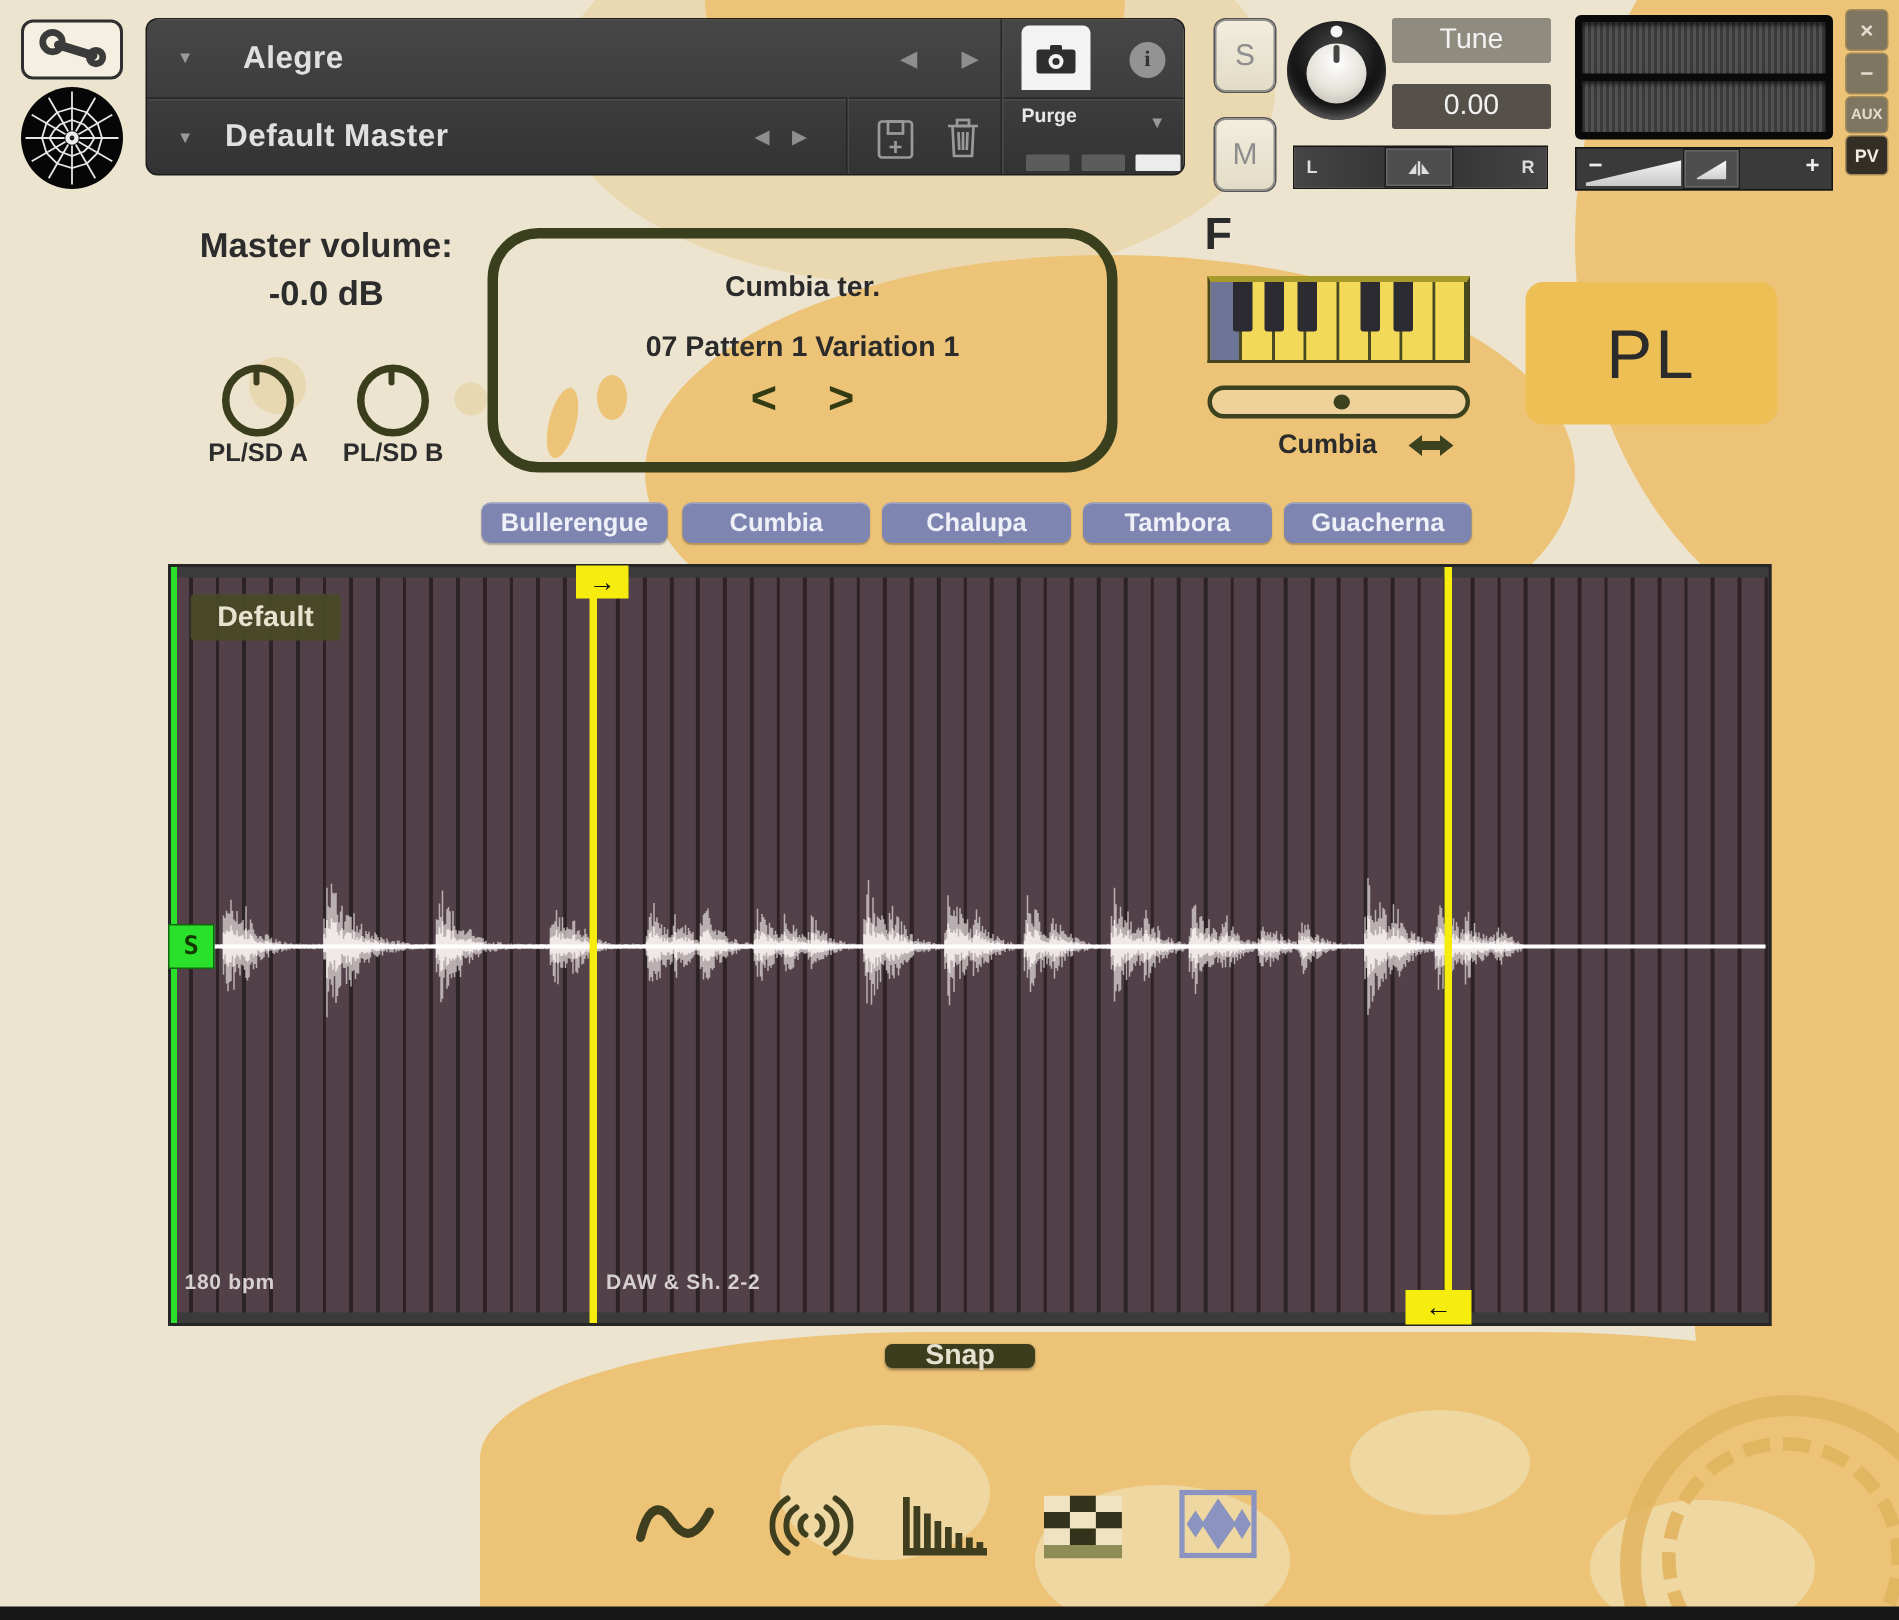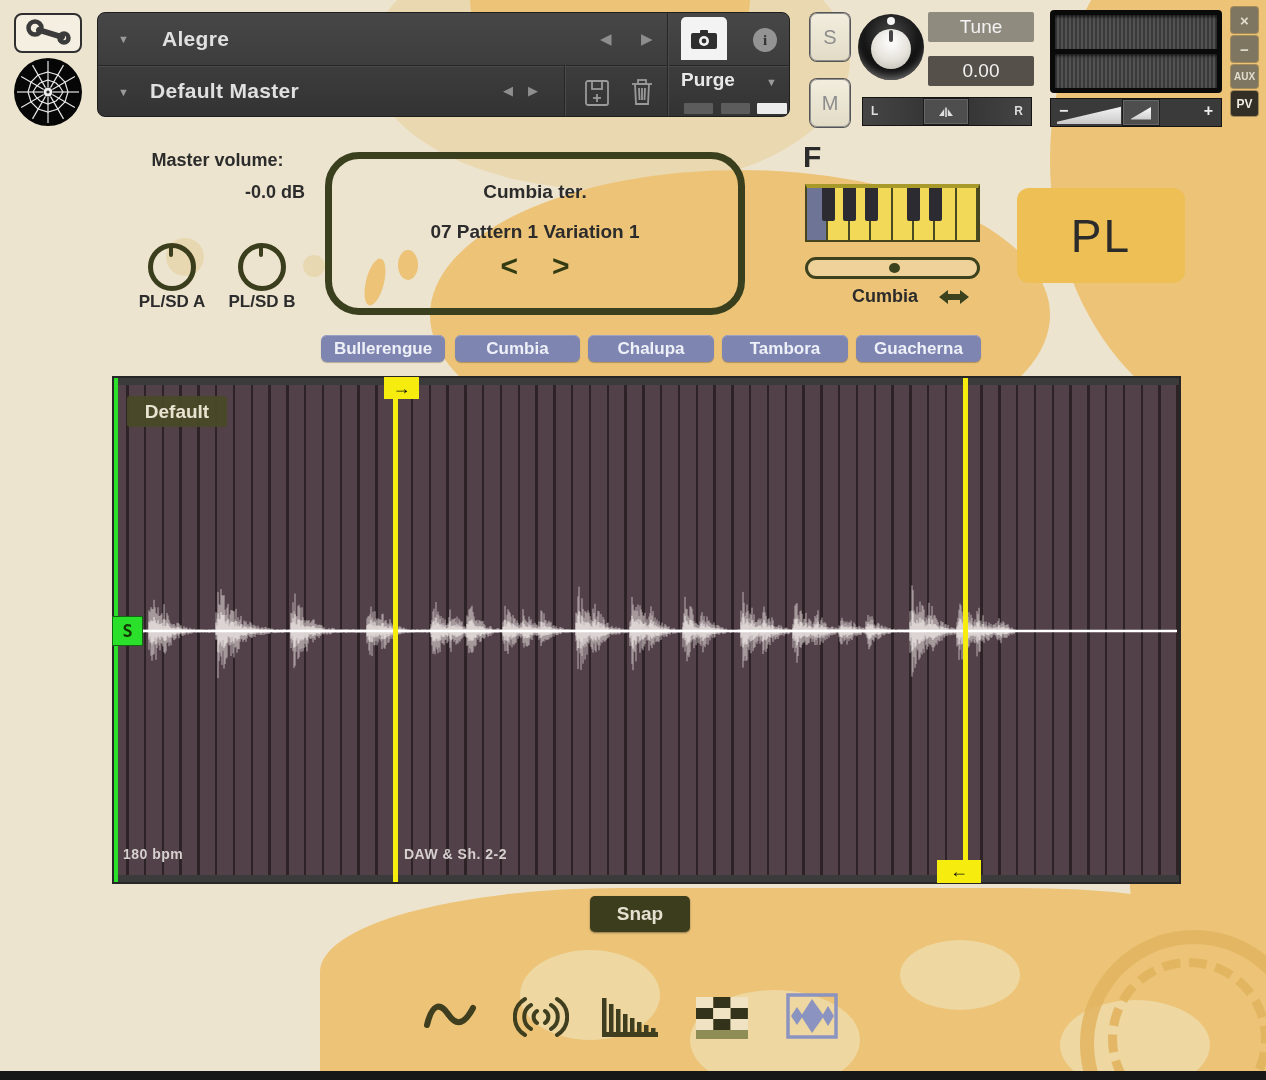--- a/index.html
+++ b/index.html
@@ -21,21 +21,21 @@
        border:1px solid #1e1e1e;border-radius:8px;box-sizing:border-box;}
   .hdr .hline{position:absolute;left:0;right:0;top:52px;height:1px;background:#262626;box-shadow:0 1px 0 #4a4a4a;}
   .hdr .vline{position:absolute;top:0;bottom:0;width:1px;background:#262626;box-shadow:1px 0 0 #4a4a4a;}
   .caret{position:absolute;color:#9a9a9a;font-size:11px;}
   .hdr-title{position:absolute;font-size:21px;font-weight:700;color:#e0e0e0;letter-spacing:.3px;}
   .nav-arrow{position:absolute;color:#8e8e8e;font-size:15px;cursor:default;}
   .cam-tab{position:absolute;left:583px;top:4px;width:46px;height:43px;background:#f3f3f3;border-radius:5px 5px 0 0;
            display:flex;align-items:center;justify-content:center;}
   .info-btn{position:absolute;left:655px;top:15px;width:24px;height:24px;border-radius:50%;background:#939393;
             display:flex;align-items:center;justify-content:center;font-weight:700;font-size:15px;color:#333;font-family:"Liberation Serif",serif;}
-  .purge-lbl{position:absolute;left:583px;top:56px;font-size:19px;font-weight:700;color:#e8e8e8;}
+  .purge-lbl{position:absolute;left:583px;top:56px;font-size:13px;font-weight:700;color:#e8e8e8;}
   .purge-bar{position:absolute;top:90px;height:11px;background:#5c5c5c;border-radius:1px;}
   .purge-bar.lit{background:#ececec;}
 
   
   .sm-btn{width:40px;height:48px;background:linear-gradient(#f2eddd,#e2dcc7);border:1px solid #8f8f8f;
           box-shadow:0 0 0 1px #555;border-radius:7px;box-sizing:border-box;display:flex;align-items:center;
           justify-content:center;font-size:20px;color:#8d8d8d;font-weight:400;}
 
   
   .tune-knob{left:858px;top:14px;width:66px;height:66px;border-radius:50%;
@@ -63,21 +63,21 @@
              clip-path:polygon(0 90%,100% 22%,100% 100%,0 100%);}
   .vol-knob{position:absolute;left:72px;top:1px;width:36px;height:25px;background:#4e4e4e;border:1px solid #666;
             box-shadow:0 0 0 1px #1c1c1c;box-sizing:border-box;display:flex;align-items:center;justify-content:center;}
   .vol-knob .w{width:20px;height:14px;background:linear-gradient(#fff,#ccc);clip-path:polygon(0 95%,100% 10%,100% 100%,0 100%);}
 
   
   .mini{left:1231px;width:27px;border-radius:3px;background:#7e7660;color:#e2ddcf;display:flex;align-items:center;
         justify-content:center;font-weight:700;box-shadow:0 0 0 1px rgba(60,55,40,.4);}
 
   
-  .mv-line{position:absolute;width:175px;text-align:center;font-size:18px;font-weight:700;color:#2c2c2c;}
+  .mv-line{position:absolute;width:175px;text-align:center;font-size:23px;font-weight:700;color:#2c2c2c;}
   .knob-olive{position:absolute;width:48px;height:48px;border:5px solid #3b3e1c;border-radius:50%;box-sizing:border-box;}
   .knob-olive::after{content:"";position:absolute;left:16px;top:-2px;width:4px;height:11px;background:#3b3e1c;border-radius:2px;}
   .knob-lab{position:absolute;width:90px;text-align:center;font-size:17px;font-weight:700;color:#2c2c2c;}
 
   .pat-display{left:325px;top:152px;width:420px;height:163px;border:7px solid #3a401d;border-radius:34px;box-sizing:border-box;padding-left:20px;}
   .pat-display .l1{position:absolute;left:0;right:0;top:22px;text-align:center;font-size:19px;font-weight:700;}
   .pat-display .l2{position:absolute;left:0;right:0;top:62px;text-align:center;font-size:19px;font-weight:700;}
   .pat-arrows{position:absolute;left:0;right:0;top:92px;text-align:center;}
   .pat-arrows span{font-size:30px;font-weight:700;color:#333b12;margin:0 17px;line-height:30px;}
 
@@ -116,21 +116,21 @@
   .s-badge{position:absolute;left:-2px;top:238px;width:31px;height:30px;background:#2be02b;border:1px solid #116611;
            box-sizing:border-box;display:flex;align-items:center;justify-content:center;
            font-family:"DejaVu Sans Mono",monospace;font-size:17px;font-weight:700;color:#143a02;}
   .zone-badge{position:absolute;left:13px;top:18px;width:100px;height:31px;background:rgba(72,74,40,.93);border-radius:3px;
               display:flex;align-items:center;justify-content:center;color:#e8e2d0;font-size:19px;font-weight:700;}
   .yline{position:absolute;top:0;bottom:0;width:5px;background:#f6ed0e;}
   .ybadge{position:absolute;background:#f6ed0e;display:flex;align-items:center;justify-content:center;
           color:#111;font-size:18px;font-weight:900;}
   .wave-text{position:absolute;color:#d6d0cf;font-size:14px;font-weight:700;letter-spacing:.5px;}
 
-  .snap-btn{left:590px;top:896px;width:100px;height:36px;background:#3b3d1c;border-radius:5px;
+  .snap-btn{left:590px;top:896px;width:100px;height:16px;background:#3b3d1c;border-radius:5px;
             box-shadow:0 1px 2px rgba(0,0,0,.4);display:flex;align-items:center;justify-content:center;
             color:#e6e0d0;font-size:19px;font-weight:700;}
 
   
   .ficon{position:absolute;display:flex;align-items:center;justify-content:center;}
 
   .black-strip{left:0;top:1071px;width:1266px;height:9px;background:#171717;}
   .gear{border-radius:50%;position:absolute;border:14px solid rgba(226,180,95,.85);}
   .gear2{border-radius:50%;position:absolute;border:9px dashed rgba(226,180,95,.9);}
 </style>
@@ -283,21 +283,21 @@
         <div class="w"></div>
       </div>
   </div>
 
   <div class="abs mini" style="top:7px;height:26px;font-size:15px;">×</div>
   <div class="abs mini" style="top:36px;height:26px;font-size:15px;">−</div>
   <div class="abs mini" style="top:65px;height:23px;font-size:10px;">AUX</div>
   <div class="abs mini" style="top:91px;height:25px;font-size:12px;background:#332f26;color:#f0ece0;">PV</div>
 
   <div class="mv-line" style="left:130px;top:150px;">Master volume:</div>
-  <div class="mv-line" style="left:130px;top:182px;text-align:right;">-0.0 dB</div>
+  <div class="mv-line" style="left:130px;top:182px;">-0.0 dB</div>
   <div class="knob-olive" style="left:148px;top:243px;"></div>
   <div class="knob-olive" style="left:238px;top:243px;"></div>
   <div class="knob-lab" style="left:127px;top:292px;">PL/SD A</div>
   <div class="knob-lab" style="left:217px;top:292px;">PL/SD B</div>
 
   <div class="abs pat-display">
     <div class="l1">Cumbia ter.</div>
     <div class="l2">07 Pattern 1 Variation 1</div>
     <div class="pat-arrows">
       <span>&lt;</span><span>&gt;</span>

